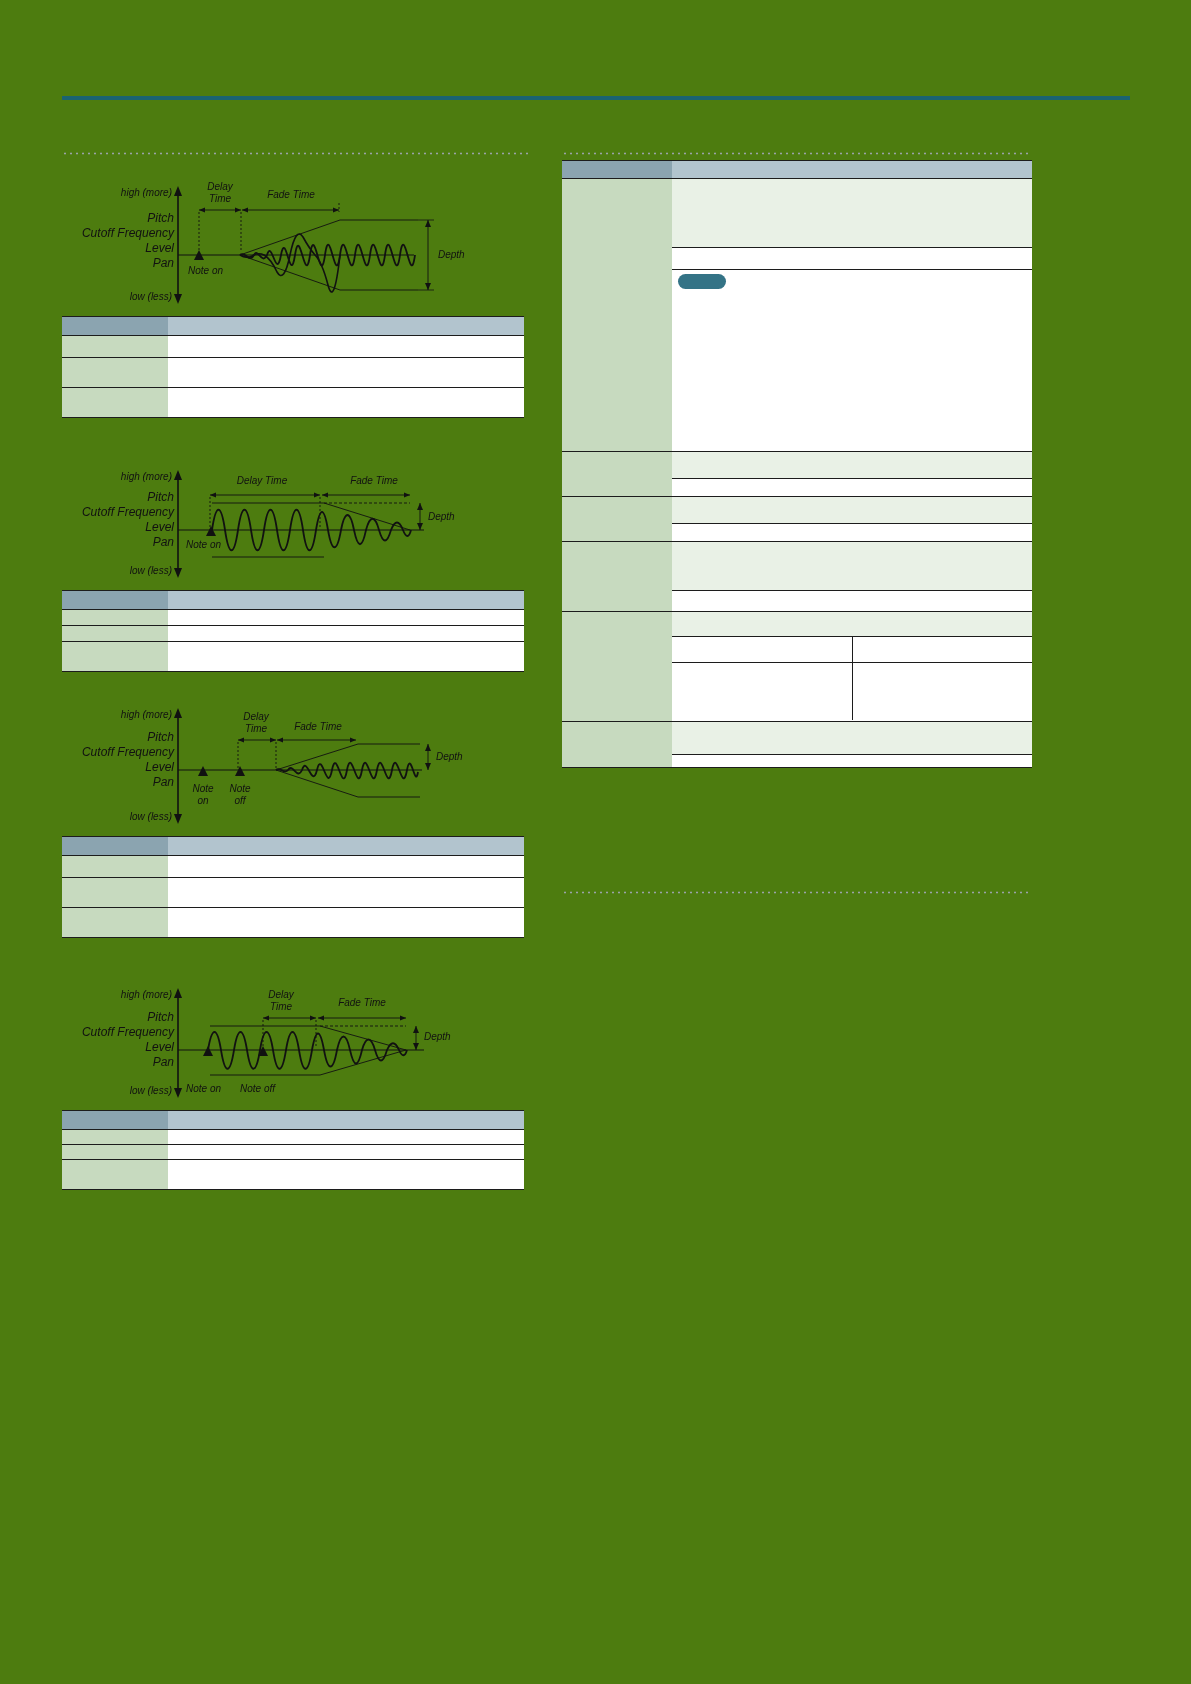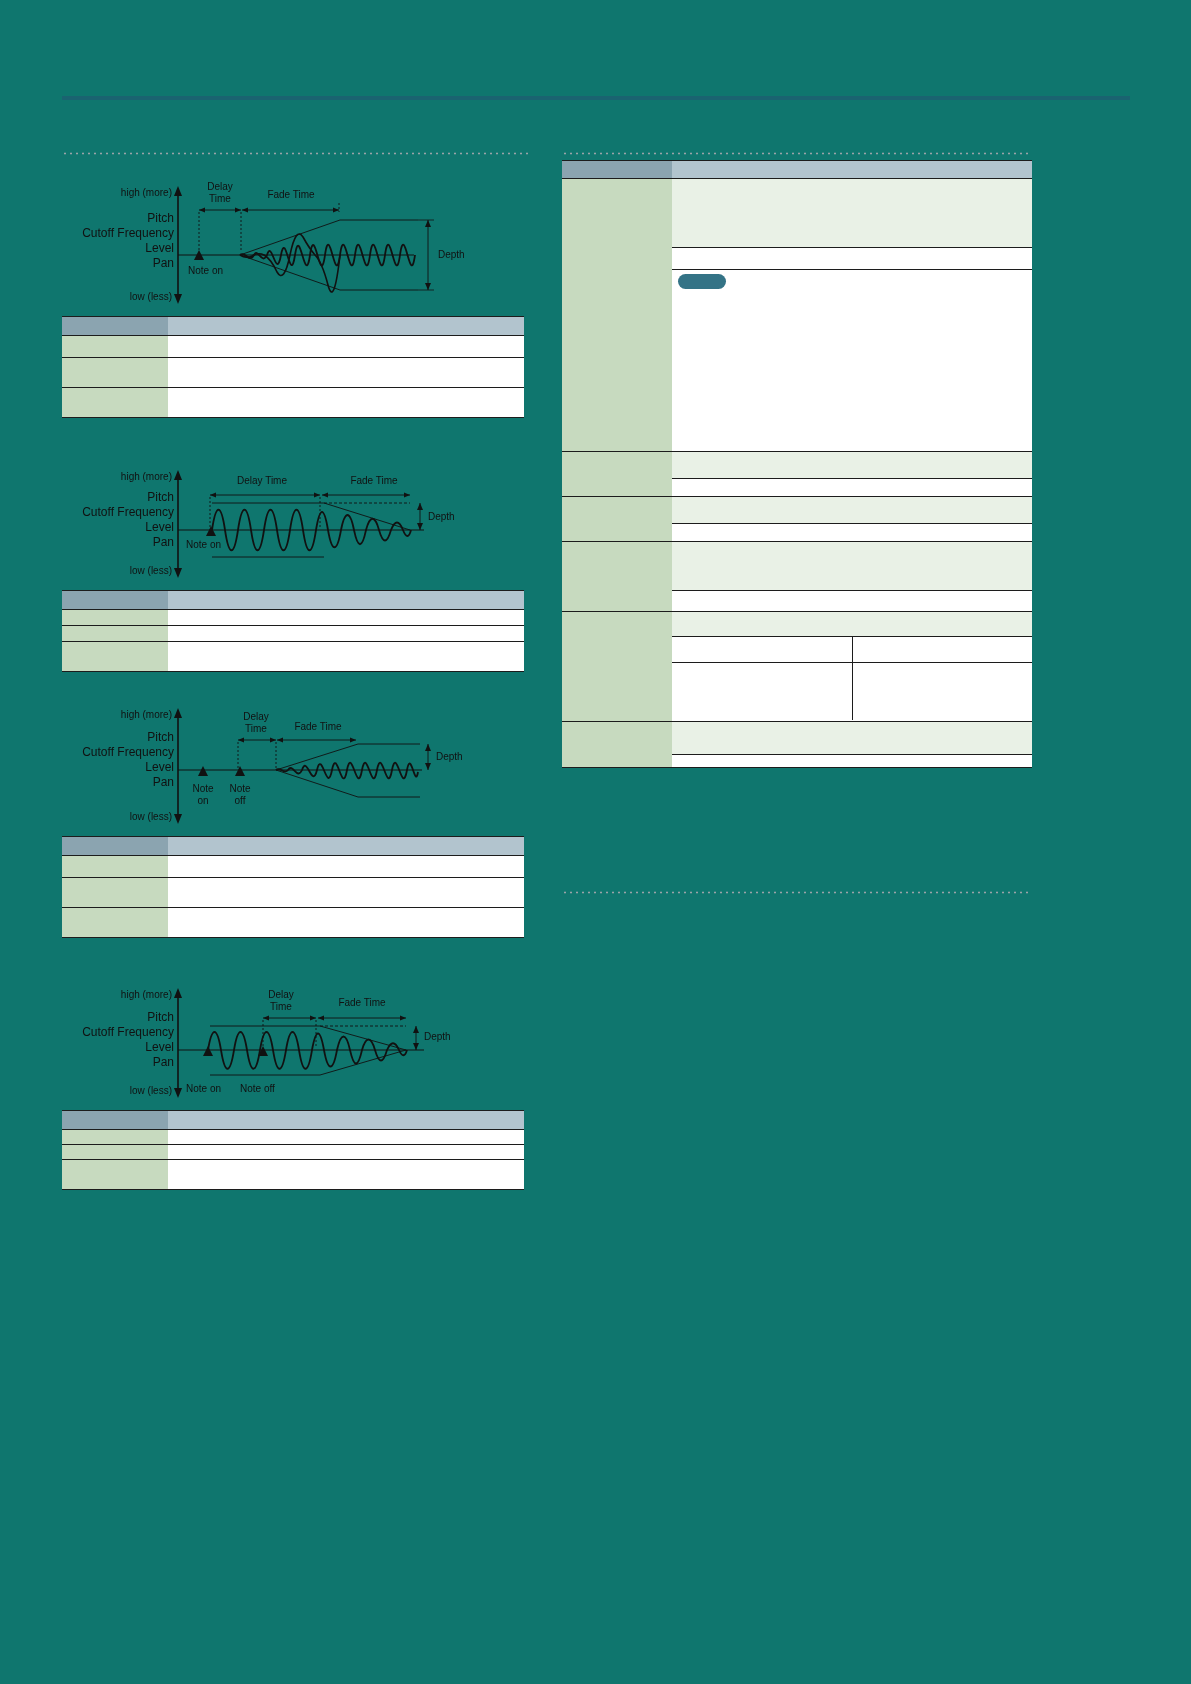--- a/index.html
+++ b/index.html
@@ -12,21 +12,22 @@
     height: 1684px;
     position: relative;
     font-family: "Liberation Sans", sans-serif;
     -webkit-font-smoothing: antialiased;
   }
 
   
   .page {
     position: absolute;
     inset: 0;
-    background: #0f766e;
+    background: #4d7c0f;
+    font-style: italic;
   }
 
   .top-rule {
     position: absolute;
     left: 62px;
     top: 96px;
     width: 1068px;
     height: 4px;
     background: #1a6370;
   }

